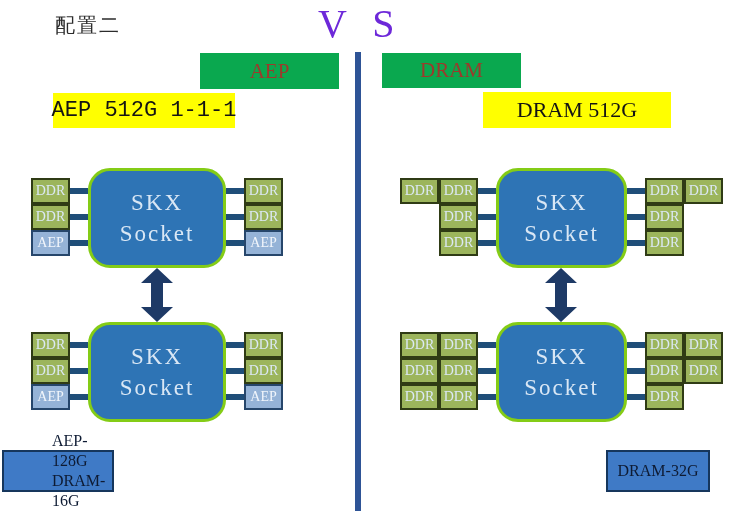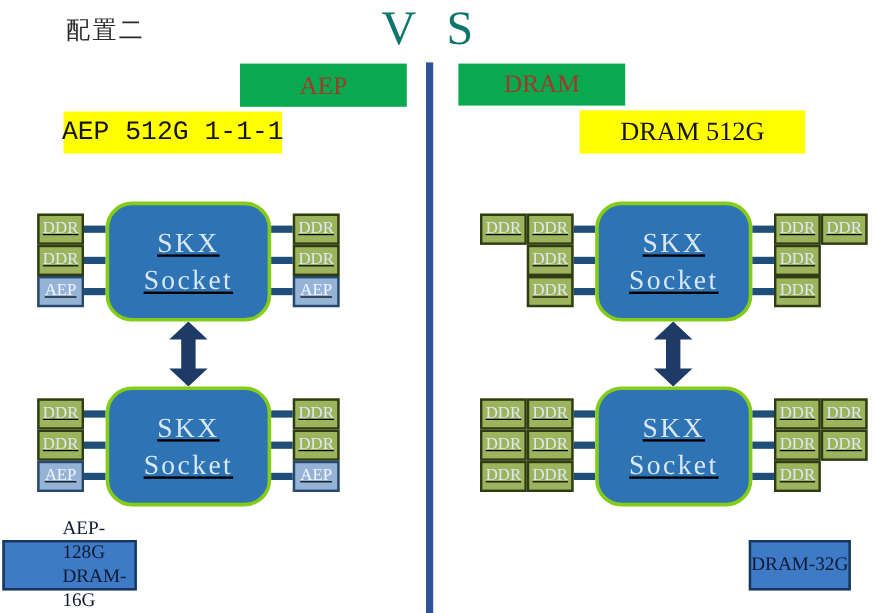--- a/index.html
+++ b/index.html
@@ -4,37 +4,37 @@
 <style>
   html,body{margin:0;padding:0;}
   body{
     width:729px;height:511px;position:relative;background:#ffffff;overflow:hidden;
     font-family:"Liberation Serif","DejaVu Serif",serif;
   }
   .abs{position:absolute;}
 
   
   #page-title{left:55px;top:12px;font-size:20px;color:#2b2b2b;letter-spacing:2px;}
-  #vs-label{left:318px;top:0px;font-size:40px;color:#0f766e;letter-spacing:8px;}
+  #vs-label{left:318px;top:0px;font-size:40px;color:#6d28d9;letter-spacing:8px;}
 
   
   #divider{left:355px;top:52px;width:6px;height:459px;background:#2e5496;}
 
   
   .banner{display:flex;align-items:center;justify-content:center;
           background:#0aa84f;color:#9c3a2c;font-size:21px;}
   #banner-left{left:200px;top:53px;width:139px;height:36px;}
   #banner-right{left:382px;top:53px;width:139px;height:35px;}
   .subtitle{display:flex;align-items:center;justify-content:center;
             background:#ffff00;color:#141414;font-size:22px;white-space:pre;}
   #subtitle-left{left:53px;top:93px;width:182px;height:35px;font-family:Liberation Mono, monospace;}
   #subtitle-right{left:483px;top:92px;width:188px;height:36px;}
 
   
-  .unit{position:absolute;display:flex;align-items:flex-start;text-decoration:underline;}
+  .unit{position:absolute;display:flex;align-items:flex-start;}
   #unit-lt{left:31px;top:168px;}
   #unit-lb{left:31px;top:322px;}
   #unit-rt{left:400px;top:168px;}
   #unit-rb{left:400px;top:322px;}
 
   .mgroup{display:flex;flex-direction:column;margin-top:10px;}
   #unit-lt .mgroup,#unit-lb .mgroup{width:57px;}
   #unit-rt .mgroup,#unit-rb .mgroup{width:96px;}
   .mrow{display:flex;height:26px;align-items:center;}
   .mgroup.left .mrow{justify-content:flex-end;}
@@ -56,21 +56,21 @@
   
   .arrow{width:40px;height:54px;}
   #arrow-left{left:137px;top:268px;}
   #arrow-right{left:541px;top:268px;}
 
   
   .summary{box-sizing:border-box;background:#3f7ac6;border:2px solid #16365c;
            display:flex;flex-direction:column;align-items:center;justify-content:center;
            color:#0e1b33;font-size:16px;line-height:20px;}
   #summary-left{left:2px;top:450px;width:112px;height:42px;padding-left:48px;}
-  #summary-right{left:624px;top:450px;width:85px;height:42px;}
+  #summary-right{left:606px;top:450px;width:104px;height:42px;}
 </style>
 </head>
 <body>
 
 <div class="abs" id="page-title">配置二</div>
 <div class="abs" id="vs-label">V S</div>
 <div class="abs" id="divider"></div>
 
 <div class="abs banner" id="banner-left">AEP</div>
 <div class="abs banner" id="banner-right">DRAM</div>

